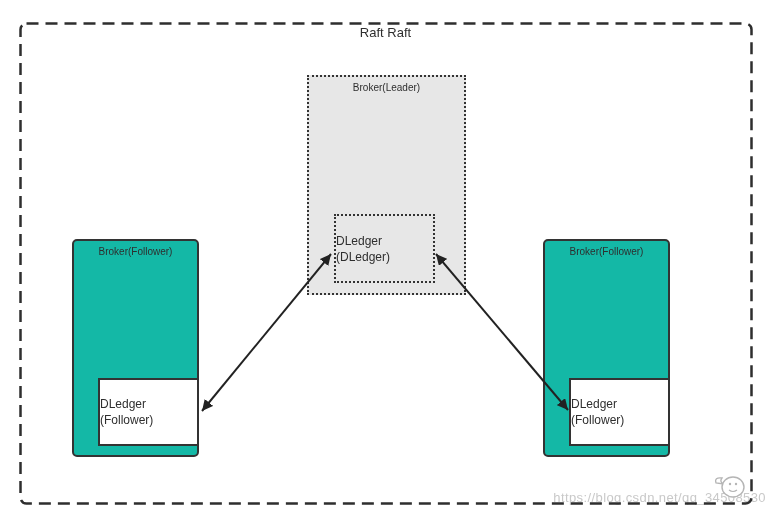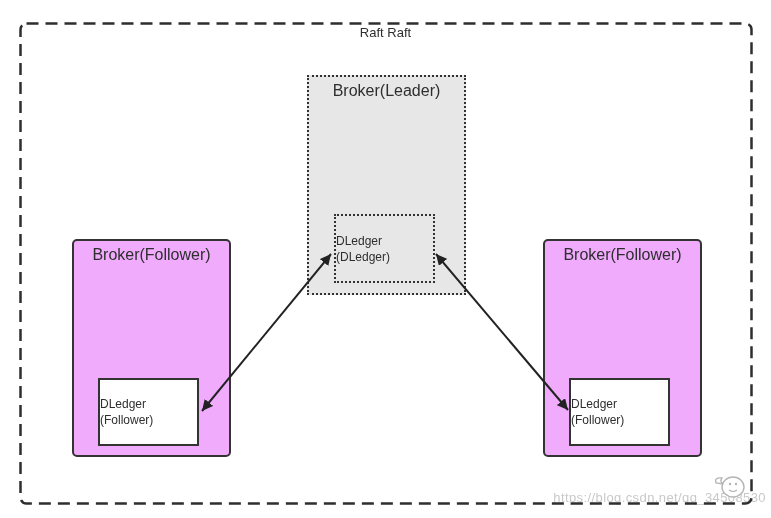--- a/index.html
+++ b/index.html
@@ -22,35 +22,35 @@
     left:307px;top:75px;width:159px;height:220px;
     background:#e7e7e7;border:2px dotted #333333;z-index:1;
   }
   .leader-inner{
     left:334px;top:214px;width:101px;height:69px;
     border:2px dotted #333333;background:transparent;z-index:1;
   }
 
   
   .follower-box{
-    top:239px;width:159px;height:218px;
-    background:#f0abfc;border:2px solid #333333;border-radius:5px;z-index:1;
+    top:239px;width:127px;height:218px;
+    background:#14b8a6;border:2px solid #333333;border-radius:5px;z-index:1;
   }
   .follower-left{left:72px;}
   .follower-right{left:543px;}
   .inner-solid{
     top:378px;width:101px;height:68px;
     background:#ffffff;border:2px solid #333333;z-index:1;
   }
   .inner-left{left:98px;}
   .inner-right{left:569px;}
 
   .box-label{
     width:100%;text-align:center;padding-top:5px;
-    font-size:16px;color:#2e2e2e;
+    font-size:10px;color:#2e2e2e;
   }
   .inner-label{
     display:flex;flex-direction:column;justify-content:center;align-items:flex-start;
     width:100%;height:100%;font-size:12px;line-height:16px;color:#2e2e2e;
     text-align:center;
   }
 
   
   .overlay{
     left:0;top:0;width:771px;height:518px;z-index:3;pointer-events:none;

